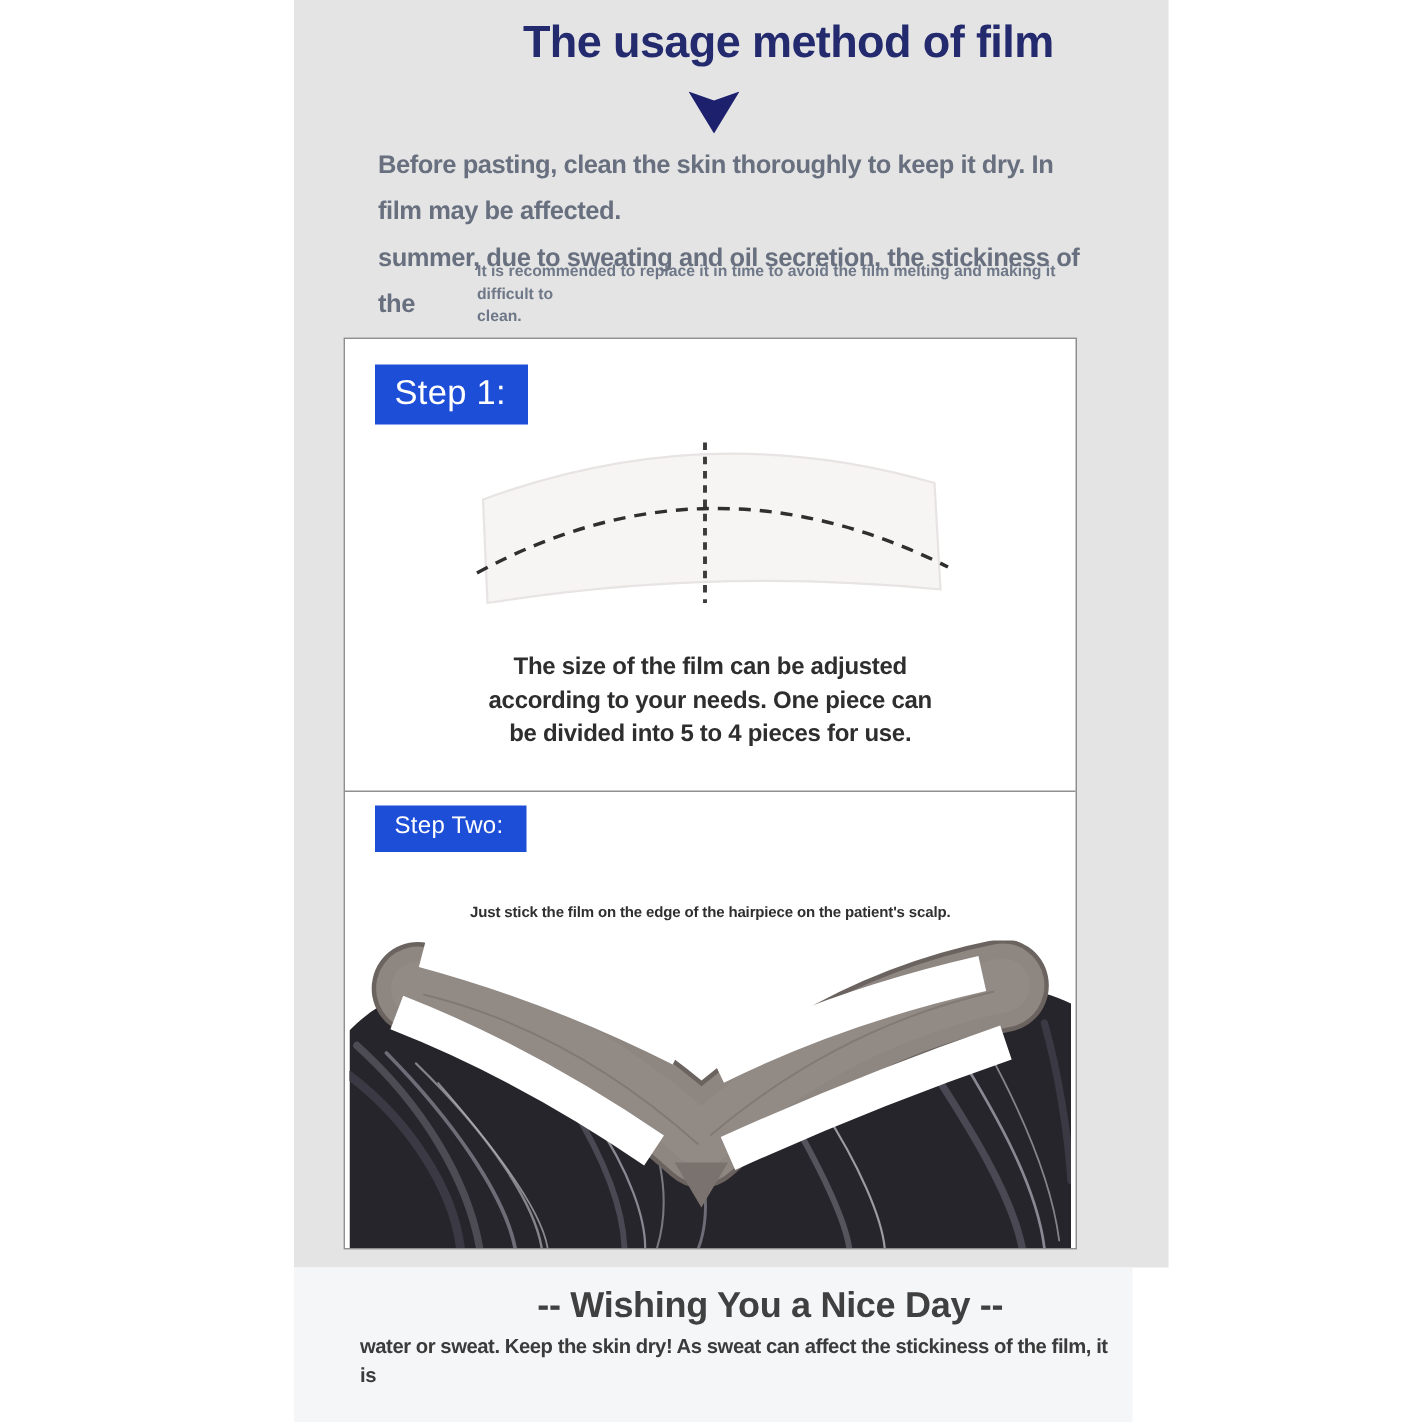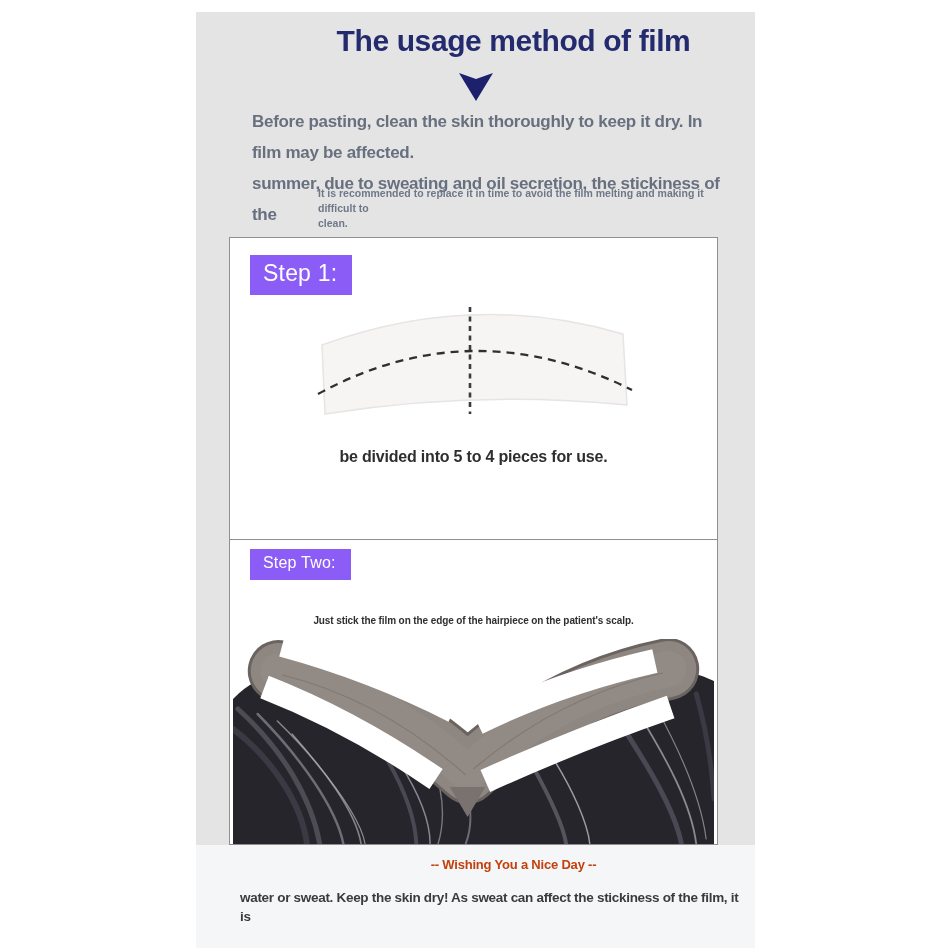--- a/index.html
+++ b/index.html
@@ -1,60 +1,60 @@
 <!DOCTYPE html>
 <html><head>
 <meta charset="utf-8">
 <style>
   html,body{margin:0;padding:0;background:#ffffff;}
   .canvas{
     position:relative;width:948px;height:948px;background:#ffffff;overflow:hidden;
     font-family:"Liberation Sans","DejaVu Sans",sans-serif;
   }
-  .column{position:absolute;left:196px;top:12px;width:559px;height:845px;background:#e4e4e4;}
+  .column{position:absolute;left:196px;top:0;width:559px;height:845px;background:#e4e4e4;padding-left:24px;}
   .page-title{
     position:absolute;top:12px;left:0;right:0;text-align:center;
     transform:translateX(38px);
     font-size:30px;font-weight:600;letter-spacing:-0.4px;color:#232a6e;
   }
   .down-arrow{position:absolute;top:61px;left:263px;width:34px;height:28px;}
   .intro{
     position:absolute;top:94px;left:56px;width:470px;
     font-size:17px;line-height:31px;letter-spacing:-0.3px;color:#68707f;font-weight:700;
   }
   .intro-note{
     position:absolute;top:174px;left:122px;width:420px;
     font-size:10.5px;line-height:15px;color:#6f7888;font-weight:600;
   }
   .steps-box{
     position:absolute;top:225px;left:33px;width:489px;height:608px;
     background:#ffffff;border:1px solid #8f8f8f;box-sizing:border-box;
   }
   .step-label{
     position:absolute;left:20px;display:inline-block;
-    background:#8b5cf6;color:#ffffff;
+    background:#1d4ed8;color:#ffffff;
     padding:5px 15px 8px 13px;letter-spacing:0.2px;
   }
   .step1-label{top:17px;font-size:23px;}
   .step2-label{top:311px;font-size:16px;}
   .diagram{position:absolute;top:64px;left:70px;width:380px;height:130px;}
   .step1-text{
     position:absolute;top:208px;left:0;right:0;text-align:center;
     font-size:16px;line-height:22.5px;letter-spacing:-0.2px;color:#2e2e2e;font-weight:600;
   }
   .divider{position:absolute;top:301px;left:0;right:0;border-top:1px solid #8f8f8f;}
   .step2-instruction{
     position:absolute;top:377px;left:0;right:0;text-align:center;
     font-size:10px;letter-spacing:-0.1px;color:#2f2f2f;font-weight:700;
   }
   .photo{position:absolute;top:401px;left:3px;width:481px;height:205px;}
   .footer{position:absolute;left:196px;top:845px;width:559px;height:103px;background:#f5f6f8;}
   .footer-heading{
     position:absolute;top:12px;left:0;right:0;text-align:center;transform:translateX(38px);
-    font-size:13px;font-weight:700;letter-spacing:-0.2px;color:#c2410c;
+    font-size:24px;font-weight:700;letter-spacing:-0.2px;color:#404040;
   }
   .footer-text{
     position:absolute;top:43px;left:44px;width:500px;
     font-size:13.5px;line-height:19px;letter-spacing:-0.3px;color:#3b3b3b;font-weight:600;
   }
 </style>
 </head>
 <body>
 
 <div class="canvas">
@@ -86,20 +86,22 @@
 
       <div class="diagram">
         <svg width="380" height="130" viewBox="0 0 380 130" xmlns="http://www.w3.org/2000/svg">
           <path d="M22,43 Q172,-12 323,32 L327,103 Q176,88 25,112 Z" fill="#f6f5f4" stroke="#e7e4e3" stroke-width="1.5"></path>
           <path d="M170,5 L170,112" fill="none" stroke="#3b3b3b" stroke-width="2.6" stroke-dasharray="5,4.5"></path>
           <path d="M18,92 Q172,8 332,88" fill="none" stroke="#2f2f2f" stroke-width="2.3" stroke-dasharray="8,6"></path>
         </svg>
       </div>
 
       <div class="step1-text">
+          <div>The size of the film can be adjusted</div>
+          <div>according to your needs. One piece can</div>
           <div>be divided into 5 to 4 pieces for use.</div>
         </div>
 
       <div class="divider"></div>
 
       <div class="step-label step2-label">Step Two:</div>
 
       <div class="step2-instruction">Just stick the film on the edge of the hairpiece on the patient's scalp.</div>
 
       <div class="photo">

